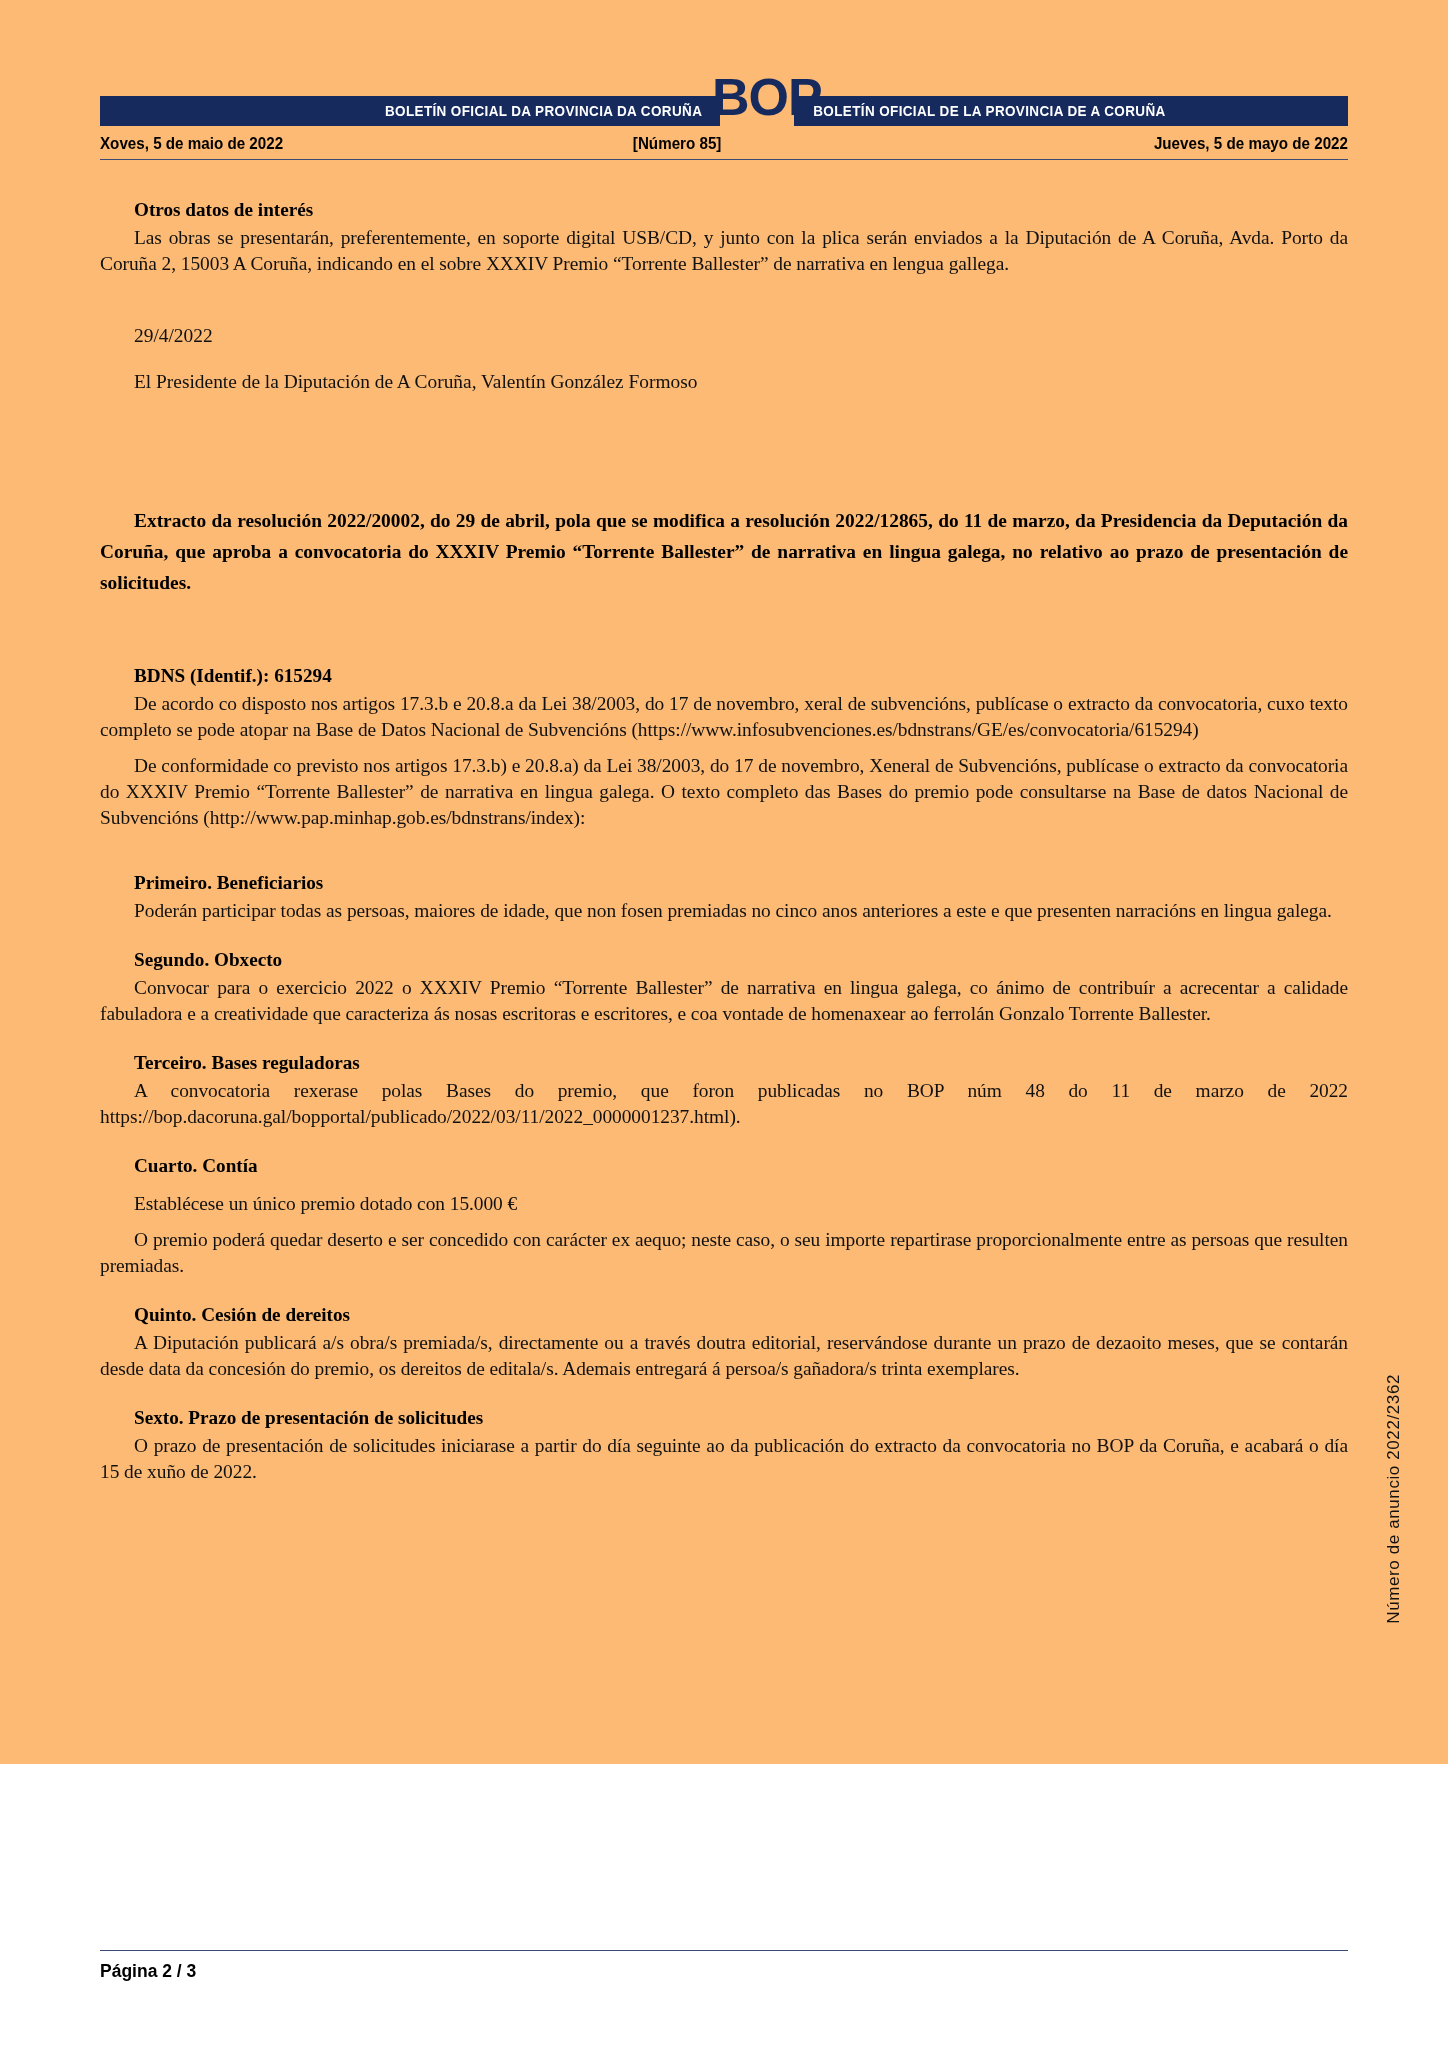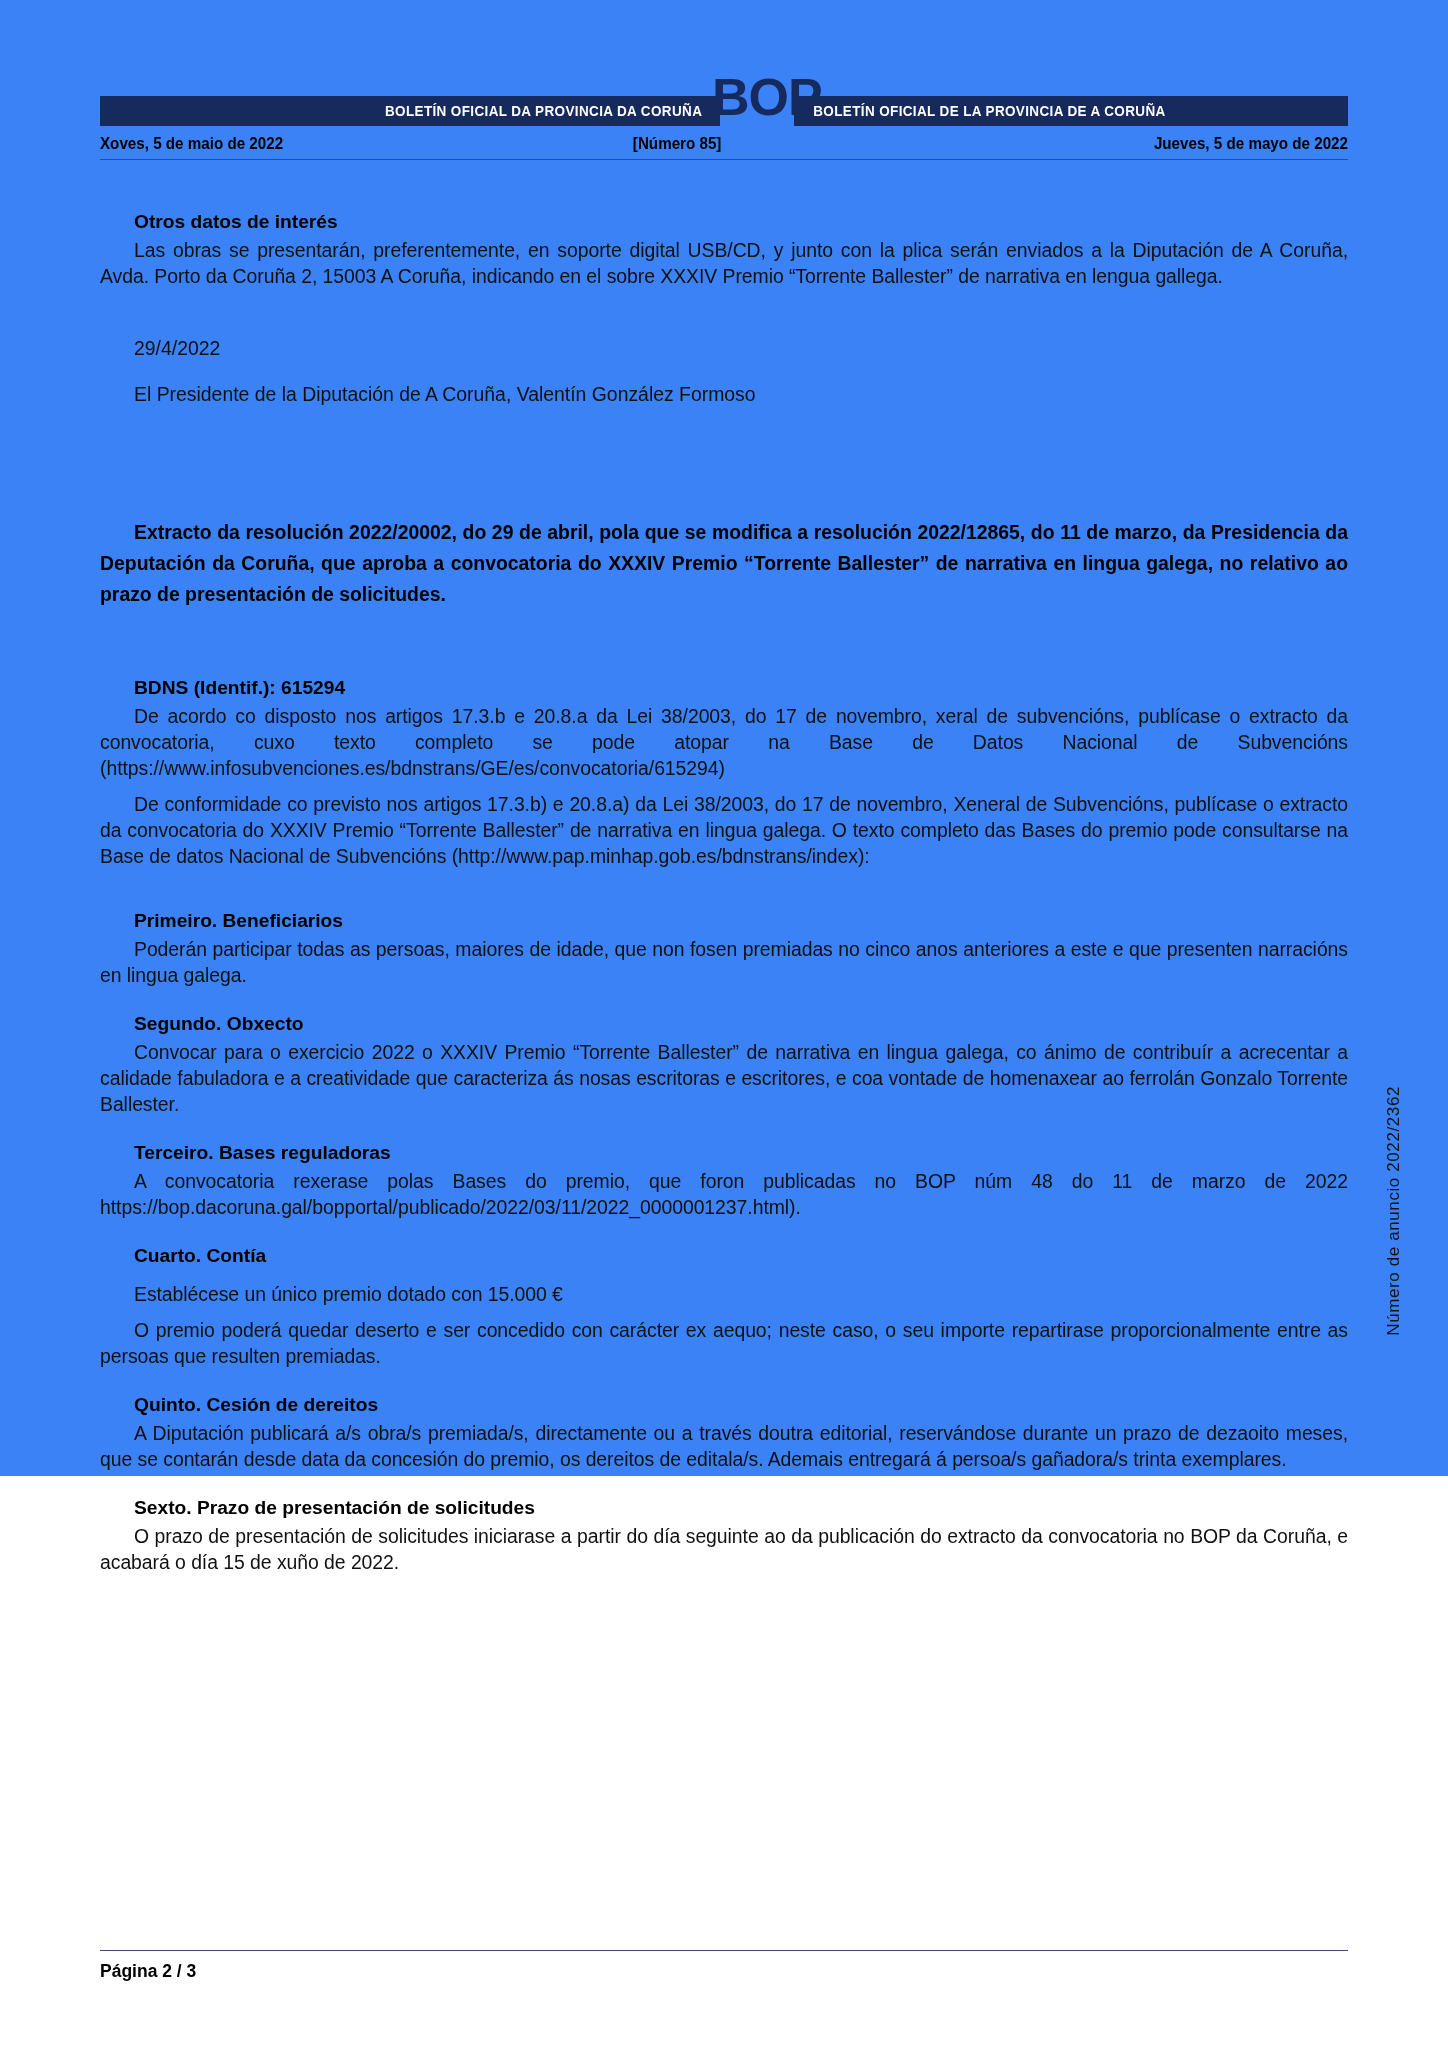--- a/index.html
+++ b/index.html
@@ -13,22 +13,22 @@
     height: 2048px;
     font-family: "Liberation Sans", sans-serif;
     color: #000000;
     position: relative;
     overflow: hidden;
   }
 
   .page {
     position: relative;
     width: 1448px;
-    height: 1476px;
-    background: #3b82f6;
+    height: 1764px;
+    background: #fdba74;
   }
 
   
   .masthead {
     position: absolute;
     left: 100px;
     top: 96px;
     width: 1248px;
     height: 30px;
   }
@@ -97,22 +97,23 @@
     transform: scaleX(0.92);
   }
   .dateline .dl-left  { transform-origin: left center; }
   .dateline .dl-mid   { transform-origin: center center; position: absolute; left: 50%; margin-left: -95px; }
   .dateline .dl-right { transform-origin: right center; }
 
   
   .content {
     position: absolute;
     left: 100px;
-    top: 206px;
-    width: 1248px;
+    top: 194px;
+    width: 1248px;
+    font-family: Liberation Serif, serif;
   }
 
   p.para {
     margin: 0 0 0 0;
     font-size: 19.4px;
     line-height: 26px;
     text-align: justify;
     text-justify: inter-word;
     letter-spacing: -0.05px;
     color: #111;

